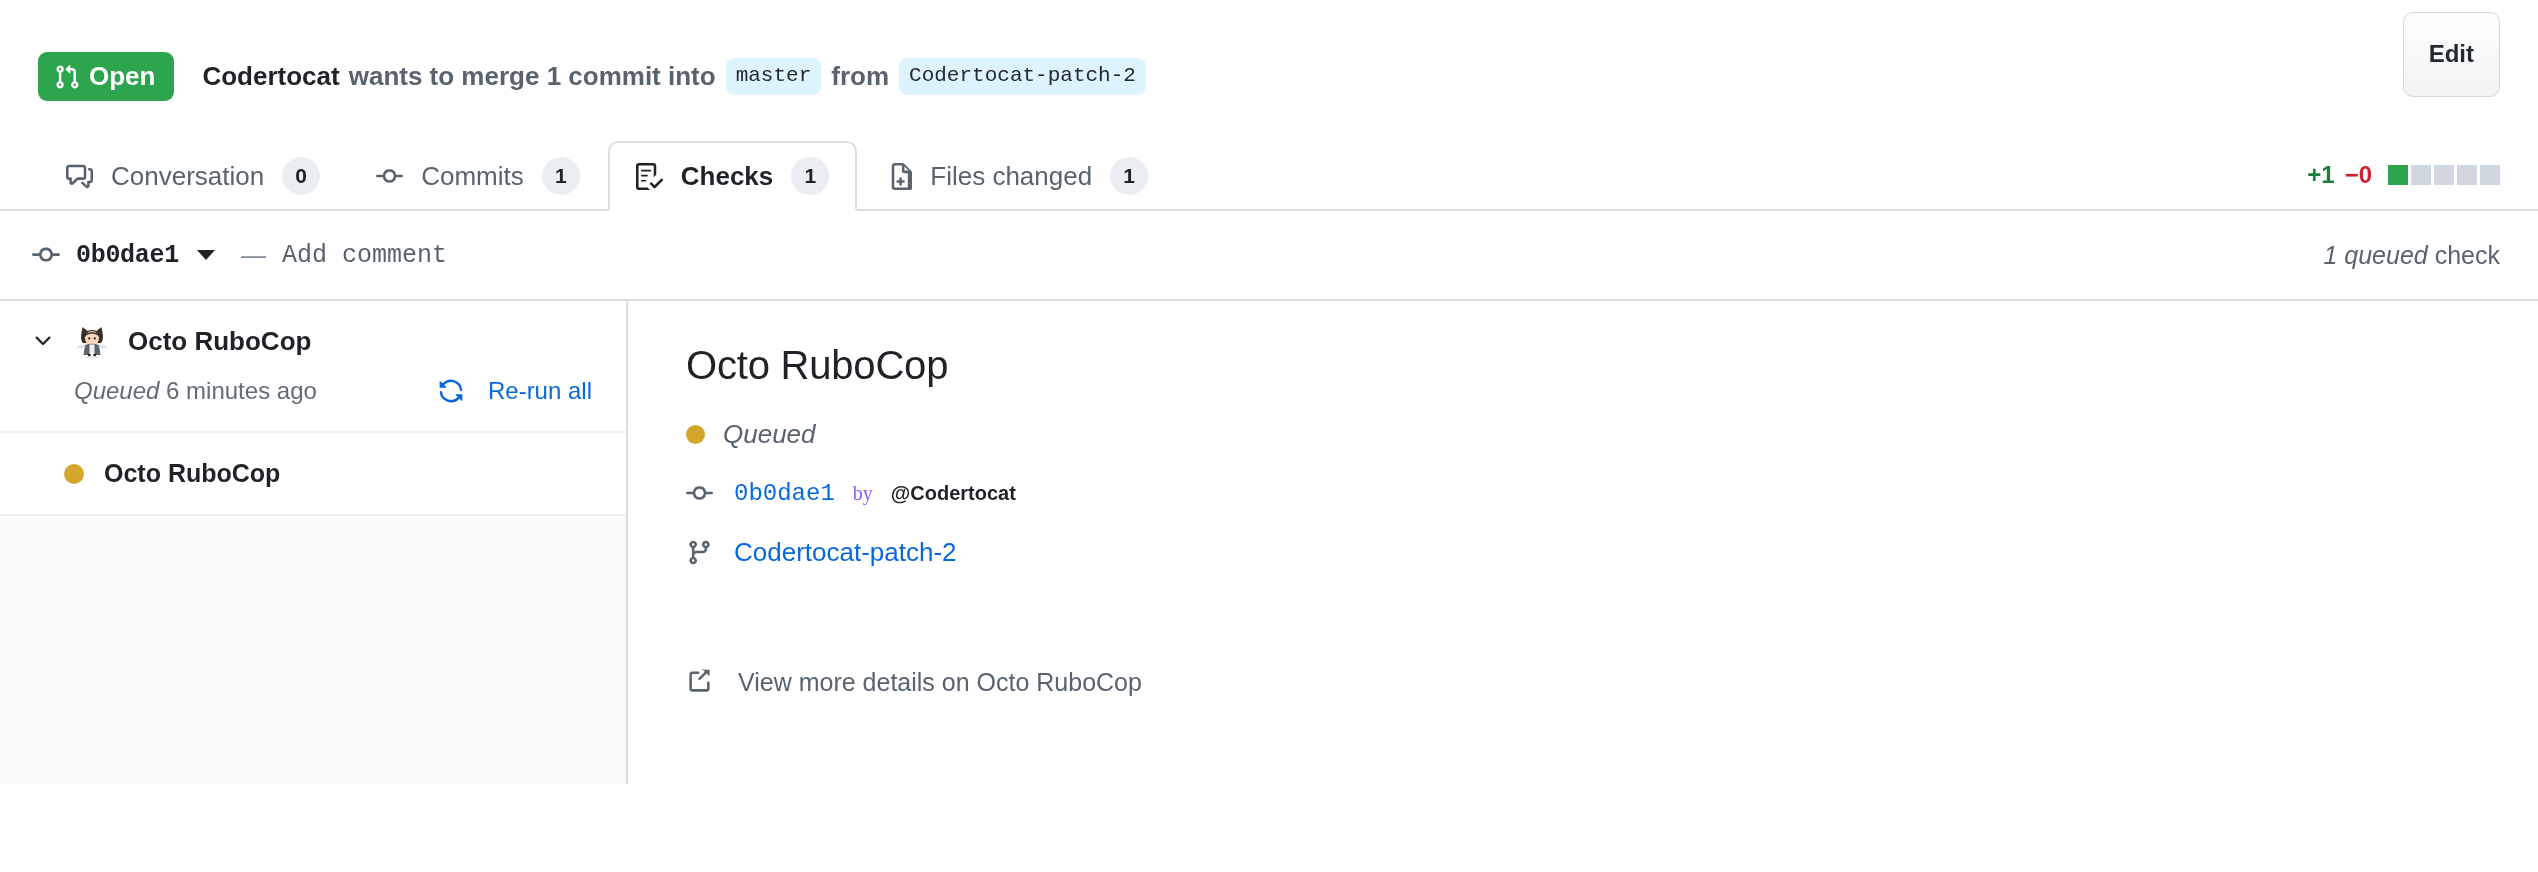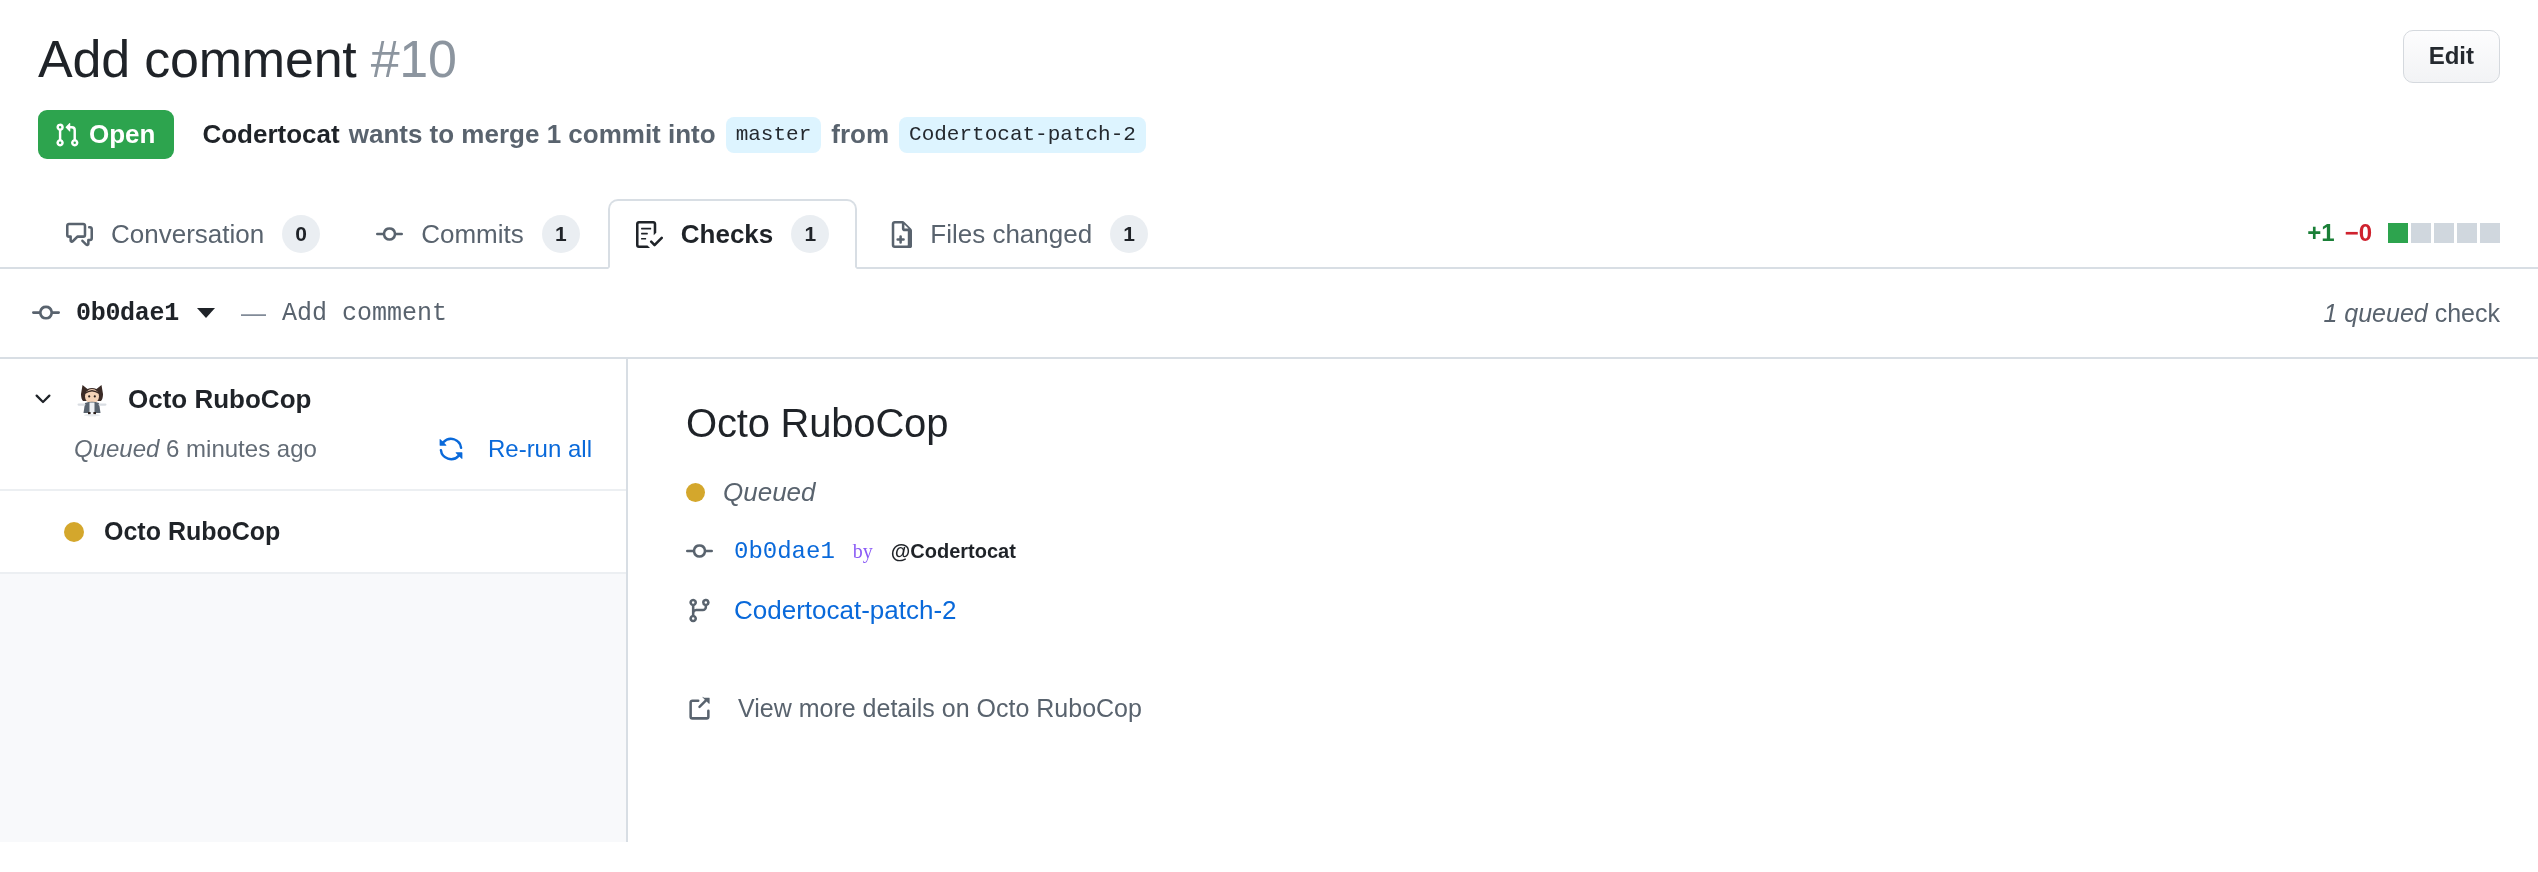--- a/index.html
+++ b/index.html
@@ -20,25 +20,25 @@
     font-size: 52px;
     line-height: 1.12;
     font-weight: 400;
     color: #1f2328;
     letter-spacing: -0.2px;
   }
   .pr-number { color: #8c959f; font-weight: 400; margin-left: 14px; }
 
   .edit-button {
     position: absolute;
-    top: 30px; right: 38px;
+    top: 12px; right: 38px;
     background: linear-gradient(#fdfdfe, #f2f3f5);
     border: 1px solid #d5d9de;
     border-radius: 10px;
-    padding: 11px 25px;
+    padding: 27px 25px;
     font-size: 24px;
     font-weight: 600;
     color: #24292f;
     cursor: pointer;
     line-height: 1.2;
   }
 
   .subtitle-row {
     display: flex;
     align-items: center;
@@ -264,36 +264,31 @@
   .sha-link {
     font-family: "Liberation Mono", monospace;
     font-size: 24px;
     color: #0969da;
     cursor: pointer;
   }
   .by-word { color: #8b5cf6; font-size: 20px; font-family: Liberation Serif, serif; }
   .user-strong { font-weight: 700; color: #1f2328; font-size: 20px; }
   .branch-link { color: #0969da; font-size: 26px; cursor: pointer; }
   .external-row {
-    display: flex; align-items: flex-end; gap: 22px;
-    margin-top: 68px;
+    display: flex; align-items: flex-start; gap: 22px;
+    margin-top: 100px;
   }
   .external-link { color: #59636e; font-size: 25px; cursor: pointer; }
 </style>
 </head>
 <body>
 
 <div class="page">
 
   <div class="pr-header">
-    <div class="title-row">
-      <h1 class="pr-title">
-        <span>Add comment</span><span class="pr-number">#10</span>
-      </h1>
-    </div>
 
     <button class="edit-button">Edit</button>
 
     <div class="subtitle-row">
       <span class="state-badge">
         <span>
           <svg width="26" height="26" viewBox="0 0 16 16" fill="#ffffff" aria-hidden="true">
             <path d="M1.5 3.25a2.25 2.25 0 1 1 3 2.122v5.256a2.251 2.251 0 1 1-1.5 0V5.372A2.25 2.25 0 0 1 1.5 3.25Zm5.677-.177L9.573.677A.25.25 0 0 1 10 .854V2.5h1A2.5 2.5 0 0 1 13.5 5v5.628a2.251 2.251 0 1 1-1.5 0V5a1 1 0 0 0-1-1h-1v1.646a.25.25 0 0 1-.427.177L7.177 3.427a.25.25 0 0 1 0-.354ZM3.75 2.5a.75.75 0 1 0 0 1.5.75.75 0 0 0 0-1.5Zm0 9.5a.75.75 0 1 0 0 1.5.75.75 0 0 0 0-1.5Zm8.25.75a.75.75 0 1 0 1.5 0 .75.75 0 0 0-1.5 0Z"></path>
           </svg>
         </span>

